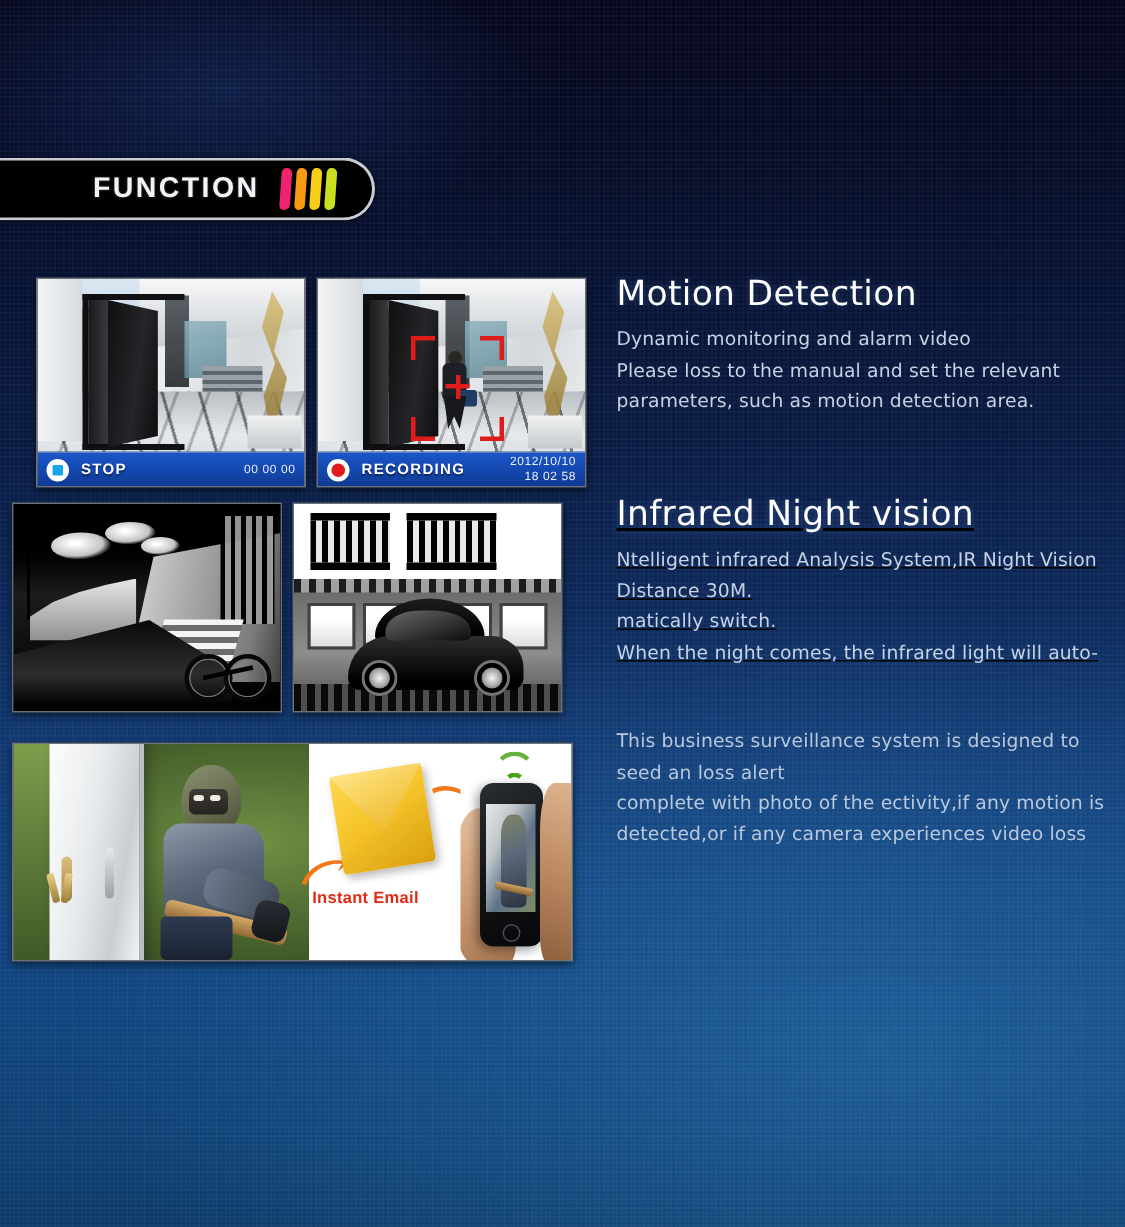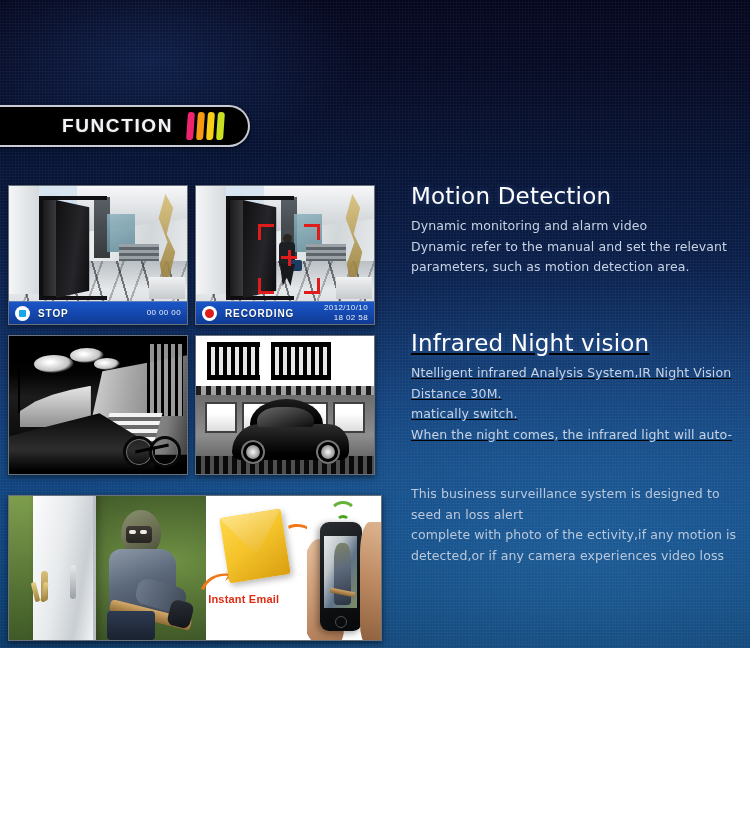--- a/index.html
+++ b/index.html
@@ -8,21 +8,21 @@
     width: 750px;
     height: 818px;
     overflow: hidden;
     font-family: "Liberation Sans", sans-serif;
   }
 
   
   #page {
     position: relative;
     width: 750px;
-    height: 648px;
+    height: 818px;
     background:
       radial-gradient(ellipse 760px 420px at 78% 86%, rgba(40,110,170,0.55) 0%, rgba(40,110,170,0) 70%),
       linear-gradient(180deg,
         #05071e 0%,
         #060a24 10%,
         #071334 24%,
         #0a1d46 38%,
         #0d2a5c 50%,
         #113a74 62%,
         #12447f 72%,
@@ -87,21 +87,21 @@
     transform: skewX(-4deg);
   }
 
   
   .media-row {
     position: absolute;
     left: 8px;
     display: flex;
     gap: 7px;
   }
-  #row-motion { top: 185px; }
+  #row-motion { top: 185px; margin-left: 16px; }
   #row-night  { top: 335px; }
   #row-alarm  { top: 495px; }
 
   .panel {
     position: relative;
     border: 1px solid rgba(190,205,225,.55);
     background: #000;
     overflow: hidden;
     box-shadow: 0 2px 6px rgba(0,0,0,.55);
   }
@@ -669,21 +669,21 @@
           <div class="hand2"></div>
         </div>
 
       </div>
     </div>
   </div>
 
   <div class="textblock" id="tb-0">
     <div class="tb-title">Motion Detection</div>
     <div class="tb-line">Dynamic monitoring and alarm video</div>
-    <div class="tb-line">Dynamic refer to the manual and set the relevant</div>
+    <div class="tb-line">Please loss to the manual and set the relevant</div>
     <div class="tb-line">parameters, such as motion detection area.</div>
   </div>
 
   <div class="textblock" id="tb-1">
     <div class="tb-title">Infrared Night vision</div>
     <div class="tb-line">Ntelligent infrared Analysis System,IR Night Vision</div>
     <div class="tb-line">Distance 30M.</div>
     <div class="tb-line">matically switch.</div>
     <div class="tb-line">When the night comes, the infrared light will auto-</div>
   </div>

